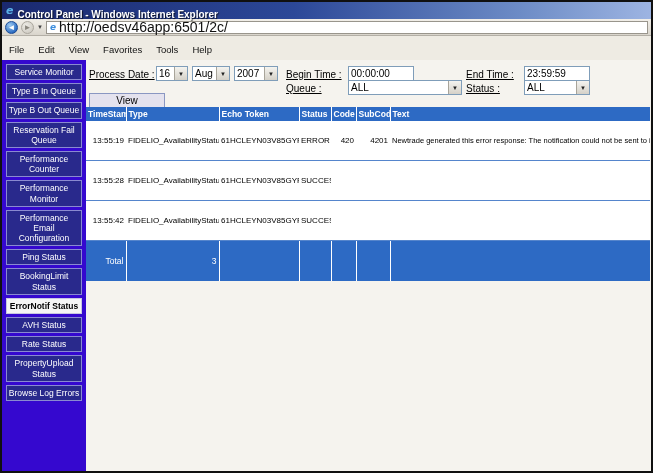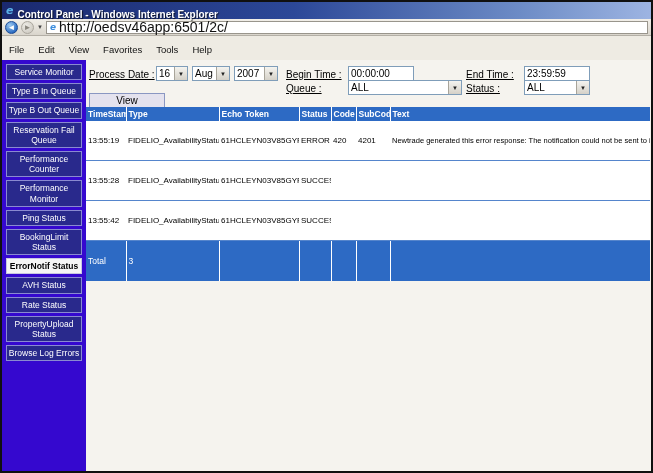--- a/index.html
+++ b/index.html
@@ -50,21 +50,21 @@
     display:flex; align-items:center; justify-content:center; font-size:6px; color:#222; }
   .view-btn { position:absolute; left:3px; top:33px; width:76px; height:15px; background:#e4e2ee; border:1px solid #8a97c2;
     font-size:10px; text-align:center; line-height:13px; cursor:pointer; }
 
   
   .result-table { position:absolute; top:47px; left:0; width:calc(100% - 1px); border-collapse:collapse; table-layout:fixed; }
   .result-table th { background:#2d6ac4; color:#fff; font-size:8.5px; font-weight:bold; text-align:left;
     padding:2px 2px; border-right:1px solid #fff; white-space:nowrap; overflow:hidden; height:14px; }
   .result-table th:last-child { border-right:none; }
   .result-table td { background:#fff; color:#000; font-size:8px; padding:15px 2px; height:13px;
-    border-bottom:1px solid #5585cc; white-space:nowrap; overflow:hidden; }
+    border-bottom:1px solid #5585cc; white-space:nowrap; overflow:hidden;text-align:right; }
   .result-table td.text-cell { font-size:7.5px; }
   .result-table tfoot td { background:#2d6ac4; color:#fff; font-size:8.5px; border-right:1px solid #fff; border-bottom:none; height:14px; }
   .result-table tfoot td:last-child { border-right:none; }
 
   .col-ts{width:40px}.col-type{width:93px}.col-echo{width:80px}.col-status{width:32px}.col-code{width:25px}.col-sub{width:34px}
 </style>
 </head>
 <body>
 
 <div class="window">
@@ -106,20 +106,21 @@
 
   <div class="app">
 
     <div class="sidebar">
       <div class="side-btn">Service Monitor</div>
       <div class="side-btn">Type B In Queue</div>
       <div class="side-btn">Type B Out Queue</div>
       <div class="side-btn">Reservation Fail Queue</div>
       <div class="side-btn">Performance Counter</div>
       <div class="side-btn">Performance Monitor</div>
+      <div class="side-btn">Performance Email Configuration</div>
       <div class="side-btn">Ping Status</div>
       <div class="side-btn">BookingLimit Status</div>
       <div class="side-btn selected">ErrorNotif Status</div>
       <div class="side-btn">AVH Status</div>
       <div class="side-btn">Rate Status</div>
       <div class="side-btn">PropertyUpload Status</div>
       <div class="side-btn">Browse Log Errors</div>
     </div>
 
     <div class="main">

